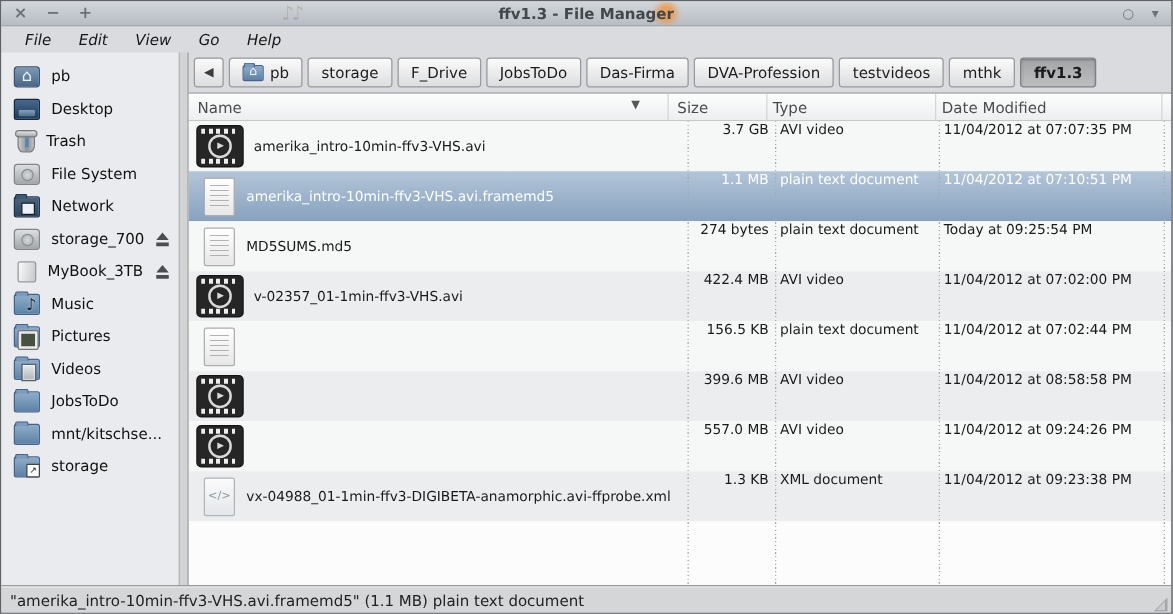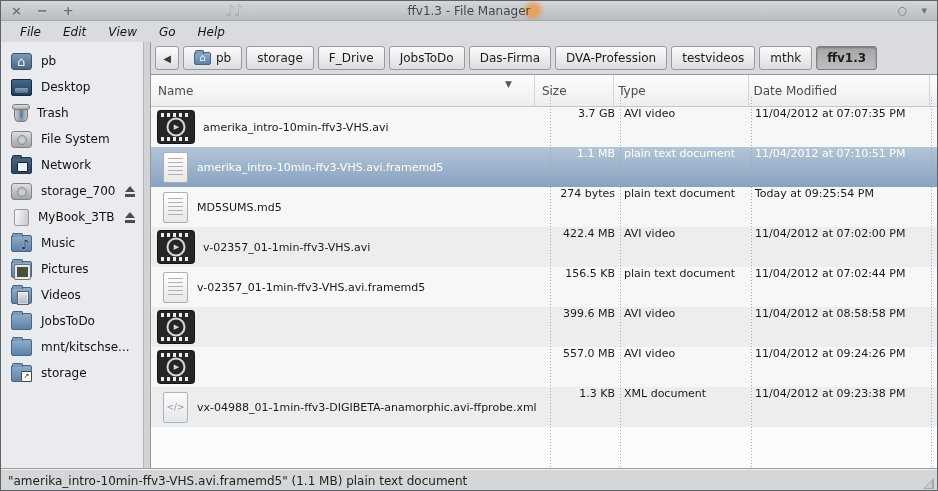--- a/index.html
+++ b/index.html
@@ -10,21 +10,21 @@
             border:1px solid #5f6368; overflow:hidden; }
 
   
   .titlebar { position:relative; height:20px;
     background:linear-gradient(#d3d7db,#b7bdc4); border-bottom:1px solid #a2a7ad; }
   .tb-left { position:absolute; left:10px; top:0; height:100%; display:flex; gap:15px; align-items:center; }
   .tb-right { position:absolute; right:10px; top:0; height:100%; display:flex; gap:14px; align-items:center; }
   .tb-btn { color:#6d7279; font-weight:bold; font-size:13px; line-height:1; cursor:default; }
   .tb-btn.small { font-size:11px; }
   .title { position:absolute; left:0; right:0; top:0; height:100%; display:flex;
-    align-items:center; justify-content:center; font-weight:normal; color:#43474c; font-size:12px; }
+    align-items:center; justify-content:center; font-weight:bold; color:#43474c; font-size:12px; }
   .ghost { position:absolute; pointer-events:none; }
   .ghost-notes { left:224px; top:0px; font-size:16px; color:rgba(150,140,120,.38); letter-spacing:-2px; }
   .ghost-logo { left:518px; top:0px; width:28px; height:19px; border-radius:50%;
     background:radial-gradient(circle at 50% 50%, rgba(242,148,57,.75) 0 30%, rgba(242,148,57,.25) 55%, transparent 72%); }
 
   
   .menubar { height:21px; background:#d9dbde; display:flex; align-items:center; padding-left:8px; }
   .menu-item { padding:2px 11px; color:#151515;font-style:italic; }
 
   
@@ -99,21 +99,21 @@
      box-shadow:inset 0 1px 2px rgba(0,0,0,.28); font-weight:bold; }
   .crumb-icon { width:17px; height:13px; position:relative; flex:none;
      background:linear-gradient(#8fadc9,#5d82a6); border:1px solid #46658a; border-radius:2px; }
   .crumb-icon::before { content:""; position:absolute; top:-3px; left:0; width:7px; height:3px;
      background:#7d9cbc; border:1px solid #46658a; border-bottom:none; border-radius:2px 2px 0 0; }
   .crumb-icon::after { content:"⌂"; position:absolute; left:0; top:-1px; width:100%;
      text-align:center; color:#f0f4f8; font-size:10px; }
 
   
   .listwrap { flex:1; position:relative; background:#fcfcfd; overflow:hidden; }
-  .lheader { height:32px; display:flex; background:linear-gradient(#fdfdfd,#eceef0);
+  .lheader { height:22px; display:flex; background:linear-gradient(#fdfdfd,#eceef0);
      border-bottom:1px solid #c5c7c9; color:#4a4d50;gap:14px; }
   .hcell { display:flex; align-items:center; padding-left:7px; position:relative; }
   .h-name { width:399px; }
   .h-size { width:70px; border-left:1px solid #d3d5d7; padding-left:7px; }
   .h-type { width:131px; border-left:1px solid #d3d5d7; padding-left:4px; }
   .h-date { width:180px; border-left:1px solid #d3d5d7; padding-left:4px; }
   .h-pad  { flex:1; border-left:1px solid #d3d5d7; }
   .sort { position:absolute; right:8px; top:4px; font-size:9px; color:#55585b; }
 
   .lbody { position:relative; }
@@ -355,21 +355,20 @@
                 <span class="fico ic-video"></span>
                 <span class="fname">v-02357_01-1min-ffv3-VHS.avi</span>
               </div>
               <div class="cell c-size">422.4 MB</div>
               <div class="cell c-type">AVI video</div>
               <div class="cell c-date">11/04/2012 at 07:02:00 PM</div>
             </div>
             <div class="row">
               <div class="cell c-name">
                 <span class="fico ic-text"></span>
-                <span class="fname">v-02357_01-1min-ffv3-VHS.avi.framemd5</span>
               </div>
               <div class="cell c-size">156.5 KB</div>
               <div class="cell c-type">plain text document</div>
               <div class="cell c-date">11/04/2012 at 07:02:44 PM</div>
             </div>
             <div class="row">
               <div class="cell c-name">
                 <span class="fico ic-video"></span>
               </div>
               <div class="cell c-size">399.6 MB</div>

